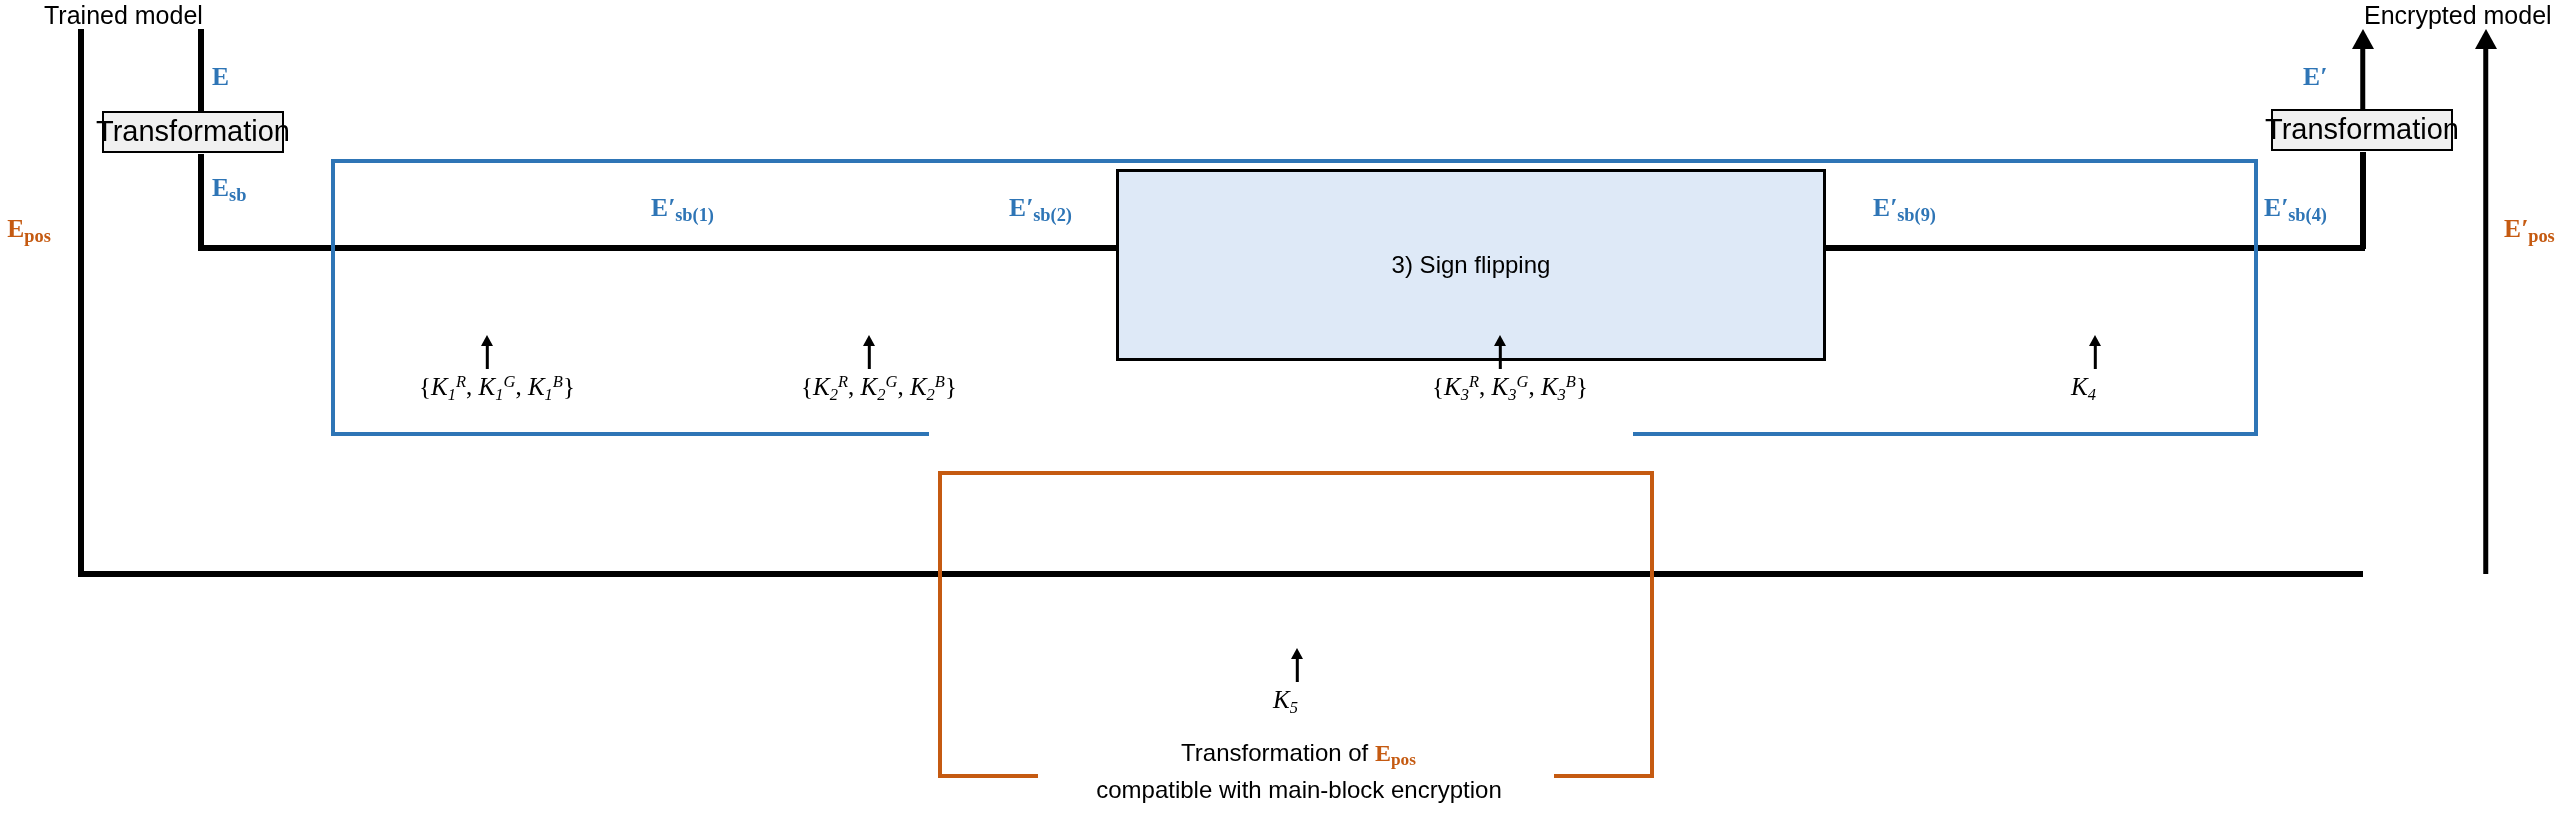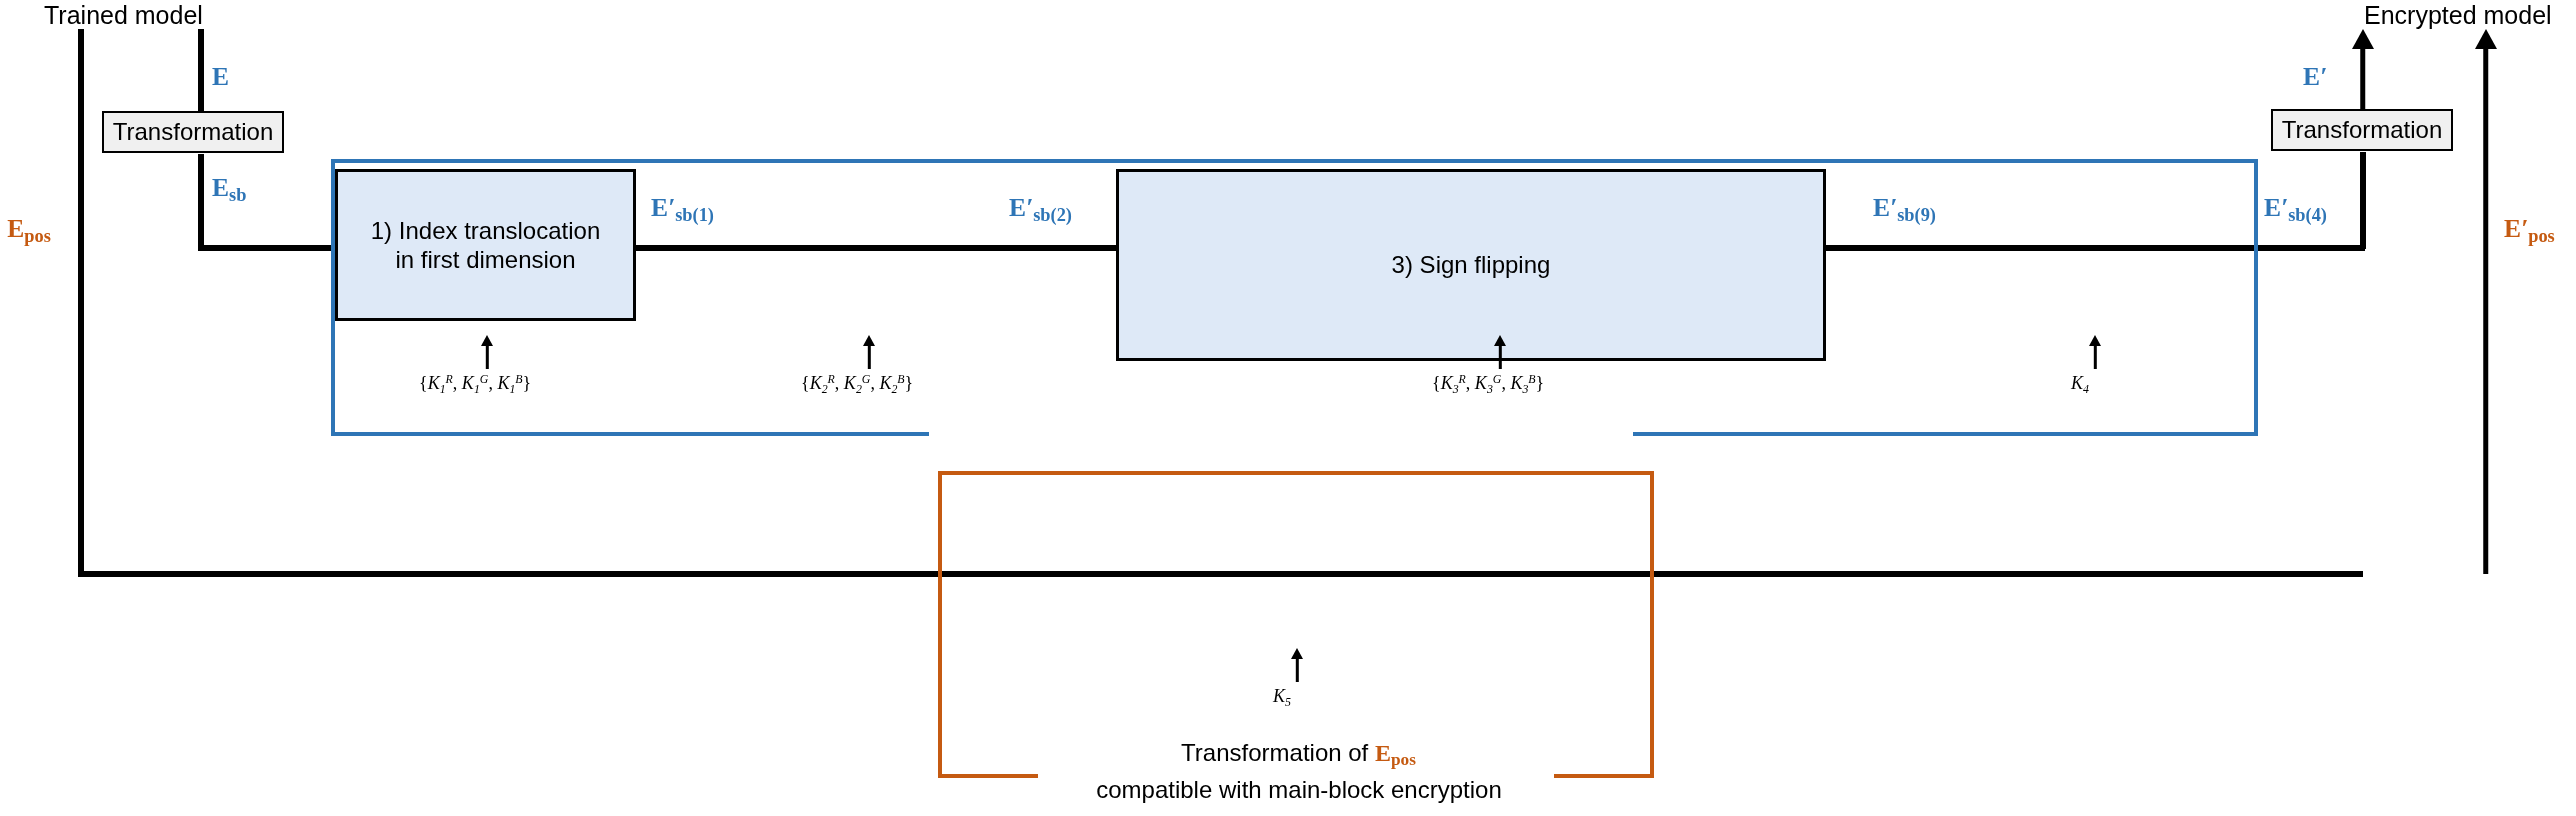--- a/index.html
+++ b/index.html
@@ -54,21 +54,21 @@
   }
   .box-main {
     background: #FBE2D5;
     font-size: 24px;
     color: #000000;
     padding: 0 6px;
   }
   .box-transform {
     background: #F0F0F0;
     border: 2.4px solid #000000;
-    font-size: 24px;
+    font-size: 29px;
     color: #000000;
   }
   
   .lbl {
     position: absolute;
     white-space: nowrap;
     font-size: 24px;
     color: #000000;
   }
   .lbl-title {
@@ -91,21 +91,21 @@
   }
   .sym .pr {
     font-style: italic;
     font-weight: bold;
   }
   .keylbl {
     position: absolute;
     white-space: nowrap;
     font-family: "Liberation Serif", serif;
     font-style: italic;
-    font-size: 18px;
+    font-size: 25px;
     color: #000000;
     line-height: 1;
   }
   .keylbl sub { font-size: 0.66em; vertical-align: -0.3em; font-style: italic;}
   .keylbl sup { font-size: 0.66em; vertical-align: 0.5em; font-style: italic;}
   .keylbl .brc { font-style: normal; font-family: "Liberation Serif", serif; }
   .caption {
     position: absolute;
     white-space: nowrap;
     font-size: 24px;
@@ -199,26 +199,20 @@
 
   <div class="hline" style="left:78px; top:571px; width:2285px; height:6px;"></div>
 
   <div class="blueline" style="left:331px; top:159px; width:1927px; height:3.6px;"></div>
   <div class="blueline" style="left:331px; top:159px; width:3.6px; height:277px;"></div>
   <div class="blueline" style="left:2254px; top:159px; width:3.6px; height:277px;"></div>
   <div class="blueline" style="left:331px; top:432px; width:598px; height:3.6px;"></div>
   <div class="blueline" style="left:1633px; top:432px; width:625px; height:3.6px;"></div>
 
 
-  <div class="box box-sub" style="left:335px; top:169px; width:301px; height:152px;">
-    <div>
-      <div>1) Index translocation</div>
-      <div>in first dimension</div>
-    </div>
-  </div>
 
 
   <div class="box box-sub" style="left:1116px; top:169px; width:710px; height:192px;">
     <div>
       <div>3) Sign flipping</div>
     </div>
   </div>
 
 
   <div class="sym" style="left:651px; top:195px;">

